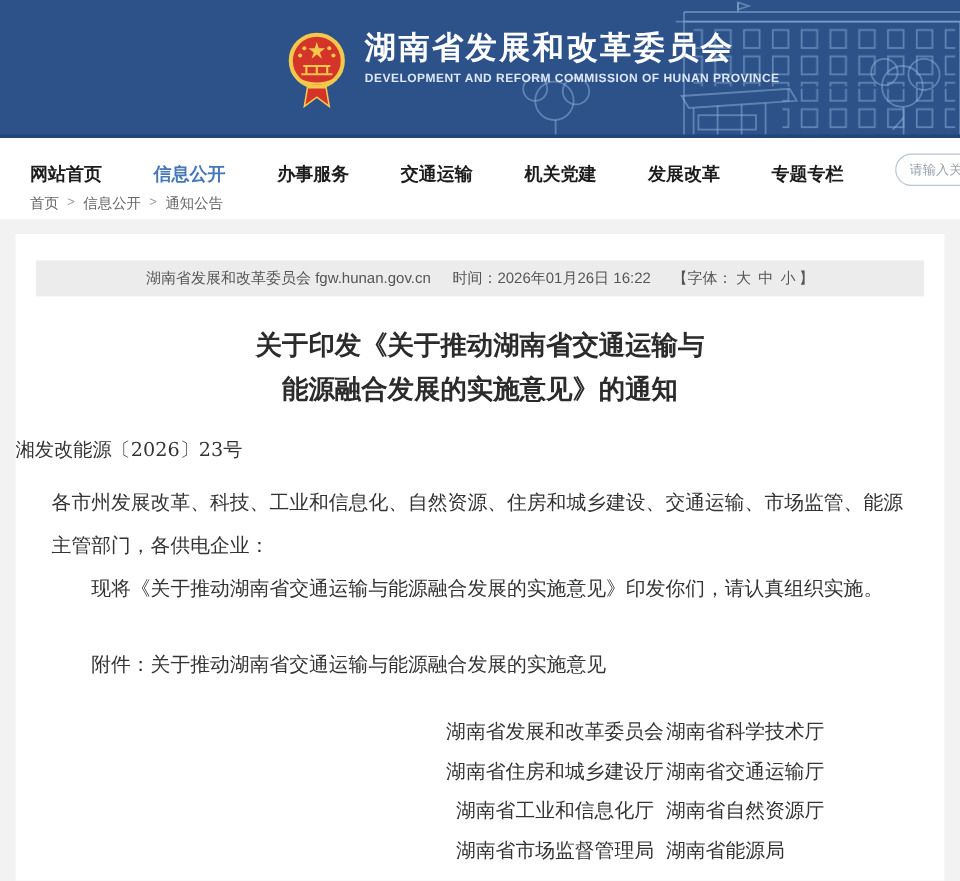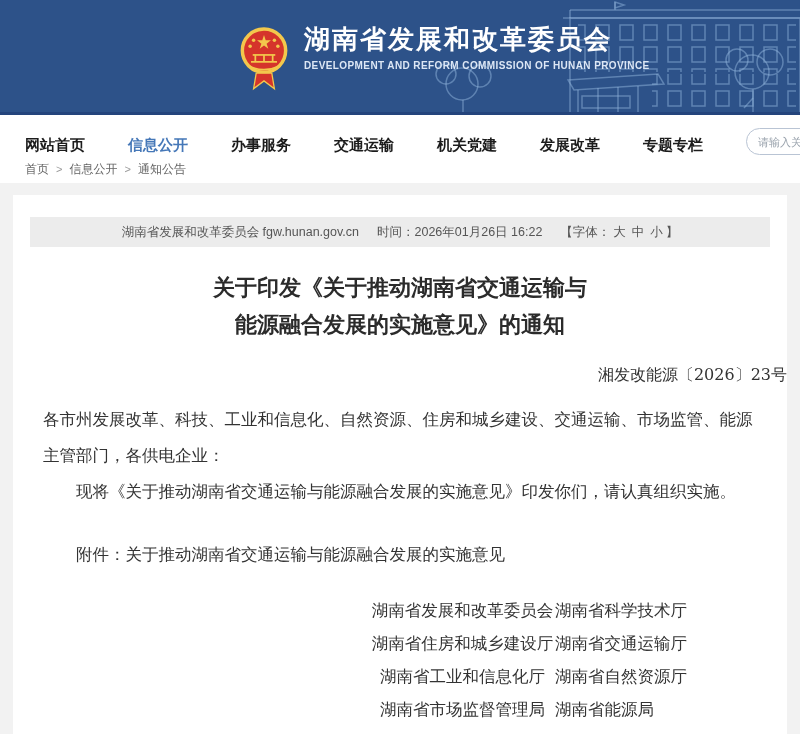--- a/index.html
+++ b/index.html
@@ -41,21 +41,21 @@
 
   .page-title { text-align:center; color:#4a6fa5; font-size:20px; font-weight:bold;
     line-height:30px; padding:0 40px; }
   .meta-bar { margin:10px 17px 0; height:30px; background:#ececec; display:flex;
     align-items:center; justify-content:center; font-size:12.5px; color:#555; }
   .meta-bar .sp { margin-left:18px; }
   .font-size-link { cursor:pointer; margin:0 3px; color:#555; }
 
   .doc-title { text-align:center; color:#2b2b2b; font-size:22px; font-weight:600;
     line-height:37px; margin-top:22px; }
-  .doc-number { text-align:right; color:#333; font-size:16px; margin-top:22px;
+  .doc-number { text-align:left; color:#333; font-size:16px; margin-top:22px;
     font-family:"DejaVu Serif", serif; }
 
   .doc-body { padding:0 30px; color:#333; font-size:16.5px; line-height:36px; margin-top:15px; }
   .para-indent { text-indent:2em; }
   .attachment { margin-top:27px; text-indent:2em; }
 
   .signatures { margin-top:22px; color:#333; font-size:16.5px; }
   .sig-row { display:flex; justify-content:flex-end; padding-right:32px; line-height:33px; }
   .sig-col1 { width:185px; text-align:center; white-space:nowrap; }
   .sig-col2 { width:200px; text-align:left; white-space:nowrap; }

